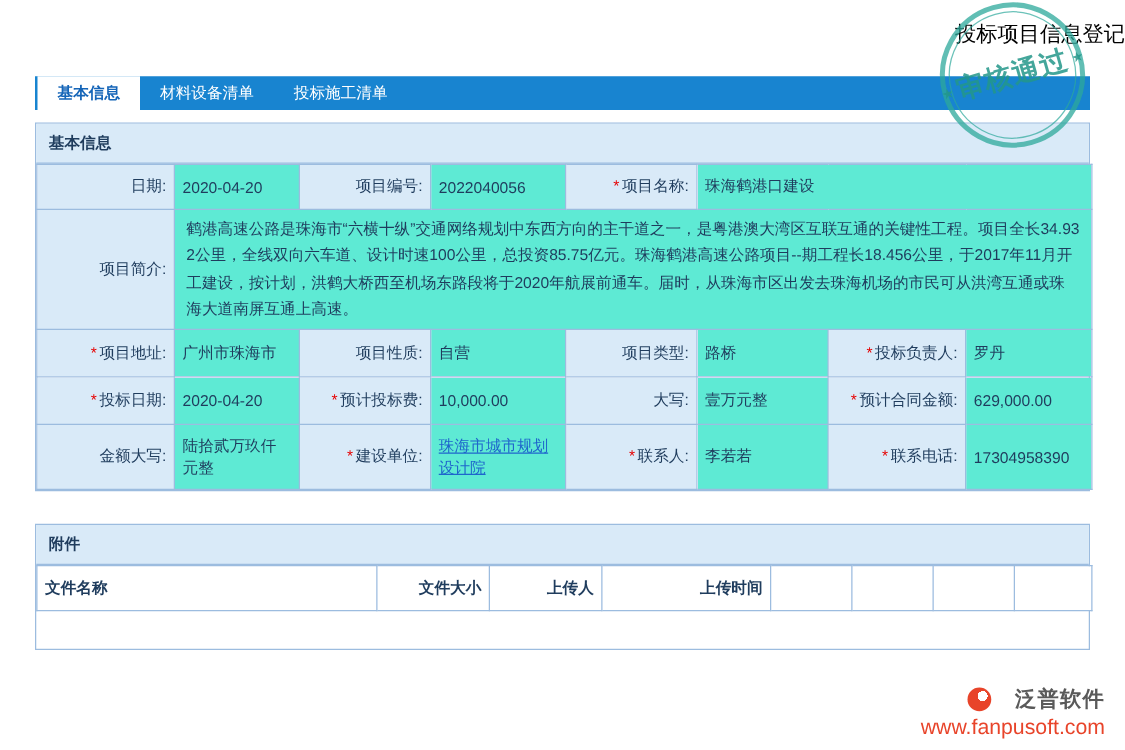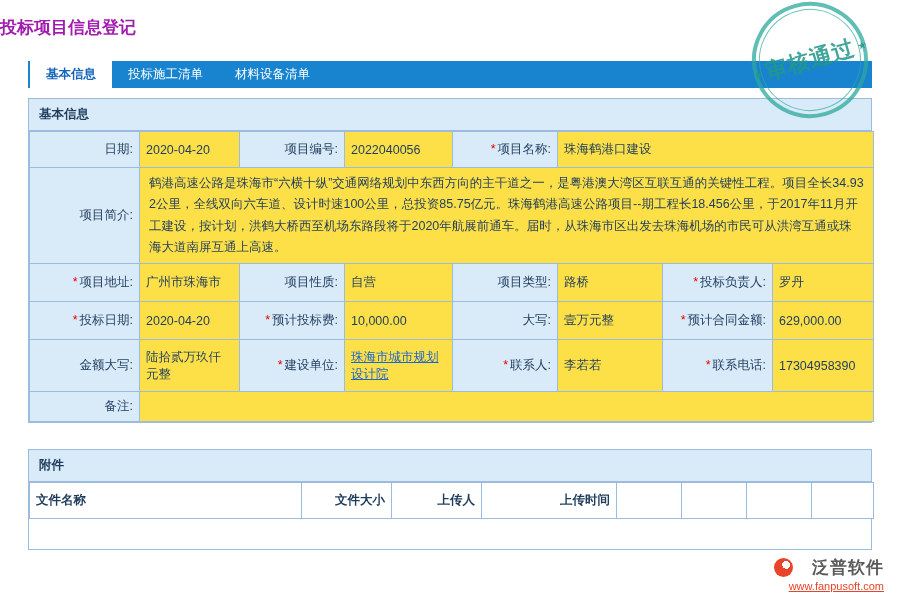--- a/index.html
+++ b/index.html
@@ -5,24 +5,24 @@
   * { box-sizing: border-box; margin: 0; padding: 0; }
   html,body { width: 900px; height: 600px; }
   body {
     background: #fff;
     font-family: "Liberation Sans", "DejaVu Sans", sans-serif;
     position: relative;
     overflow: hidden;
     color: #1f3c5d;
   }
   .title {
-    text-align: left;
+    text-align: right;
     font-size: 17px;
-    font-weight: bold;
-    color: #a21caf;
+    font-weight: normal;
+    color: #000000;
     padding-top: 16px;
   }
   
   .stamp {
     position: absolute;
     top: 2px; right: 32px;
     width: 116px; height: 116px;
     border: 4px solid rgba(44,168,155,.75);
     border-radius: 50%;
     transform: rotate(-16deg);
@@ -79,21 +79,21 @@
     border: 1px solid #9cbcdf;
     font-size: 12.5px;
     color: #1f3c5d;
     padding: 3px 6px;
     vertical-align: middle;
     overflow: hidden;
     word-break: break-all;
     margin-left: 16px;
   }
   td.lbl { background: #d9eaf8; text-align: right; }
-  td.val { background: #fde047; text-align: left; }
+  td.val { background: #5eead4; text-align: left; }
   td.summary-val { line-height: 1.7; padding: 5px 9px; }
   .req { color: #e60000; margin-right: 2px; }
   a.link { color: #1f66cc; text-decoration: underline; cursor: pointer; text-align: center; }
   
   .attach-panel { margin-top: 26px; }
   .attach-head td {
     background: #fff;
     font-weight: bold;
     height: 36px;
     text-align: right;
@@ -107,40 +107,40 @@
     text-align: right;
   }
   .brand-row { display: flex; align-items: center; justify-content: flex-end; gap: 19px; }
   .brand-icon {
     width: 19px; height: 19px;
     border-radius: 50%;
     background: radial-gradient(circle at 64% 36%, #ffffff 0 4px, #e8442a 4px);
     display: inline-block;
   }
   .brand-name { font-size: 17px; font-weight: bold; color: #5a5a5a; letter-spacing: 1px; }
-  .brand-url { font-size: 11px; color: #e8442a; margin-top: 1px; text-decoration: underline; }
+  .brand-url { font-size: 17px; color: #e8442a; margin-top: 1px; }
 </style>
 </head>
 <body>
 
 <div class="title">投标项目信息登记</div>
 
 <div class="stamp">
   <div class="stamp-inner"></div>
   <div class="stamp-text-row">
     <span class="stamp-star">★</span>
     <span class="stamp-text">审核通过</span>
     <span class="stamp-star">★</span>
   </div>
 </div>
 
 <div class="tabbar">
   <div class="tab active">基本信息</div>
+  <div class="tab">材料设备清单</div>
   <div class="tab">投标施工清单</div>
-  <div class="tab">材料设备清单</div>
 </div>
 
 <div class="panel">
   <div class="section-header">基本信息</div>
   <table>
     <colgroup>
       <col style="width:110px">
         <col style="width:100px">
         <col style="width:105px">
         <col style="width:108px">
@@ -185,24 +185,20 @@
     <tr style="height:52px">
       <td class="lbl"><span class="req"></span><span>金额大写:</span></td>
       <td class="val"><span>陆拾贰万玖仟元整</span></td>
       <td class="lbl"><span class="req">*</span><span>建设单位:</span></td>
       <td class="val"><a class="link">珠海市城市规划设计院</a></td>
       <td class="lbl"><span class="req">*</span><span>联系人:</span></td>
       <td class="val"><span>李若若</span></td>
       <td class="lbl"><span class="req">*</span><span>联系电话:</span></td>
       <td class="val"><span>17304958390</span></td>
     </tr>
-    <tr style="height:30px">
-      <td class="lbl"><span class="req"></span><span>备注:</span></td>
-      <td class="val" colspan="7"><span></span></td>
-    </tr>
   </tbody>
     </table>
 </div>
 
 <div class="panel attach-panel">
   <div class="section-header">附件</div>
   <table>
     <colgroup>
       <col style="width:272px">
         <col style="width:90px">

